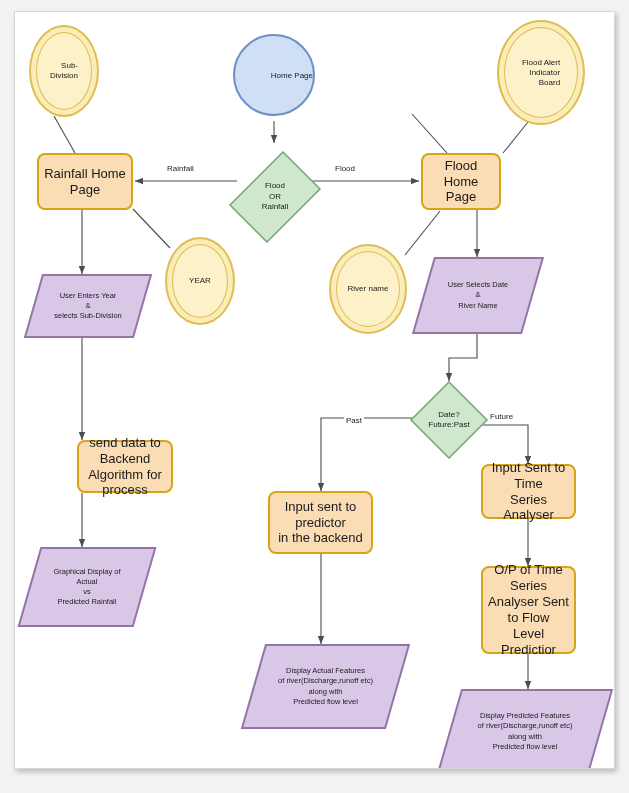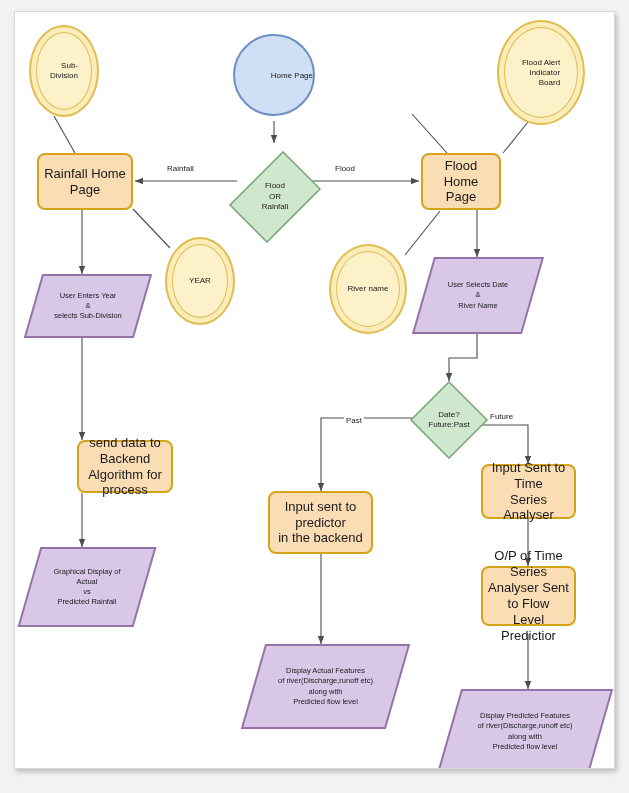--- a/index.html
+++ b/index.html
@@ -263,21 +263,21 @@
     <div class="node proc" style="left:253px; top:479px; width:105px; height:63px;">
       <span>Input sent to predictor
 in the backend</span>
     </div>
 
     <div class="node proc" style="left:466px; top:452px; width:95px; height:55px;">
       <span>Input Sent to Time
 Series Analyser</span>
     </div>
 
-    <div class="node proc" style="left:466px; top:554px; width:95px; height:60px;">
+    <div class="node proc" style="left:466px; top:554px; width:95px; height:88px;">
       <span>O/P of Time Series
 Analyser Sent to Flow
 Level Predictior</span>
     </div>
 
     <div class="io-wrap" style="left:18px; top:262px; width:110px; height:64px;">
       <div class="io-shape"></div>
       <div class="io-label">User Enters Year
 &amp;
 selects Sub-Division</div>

